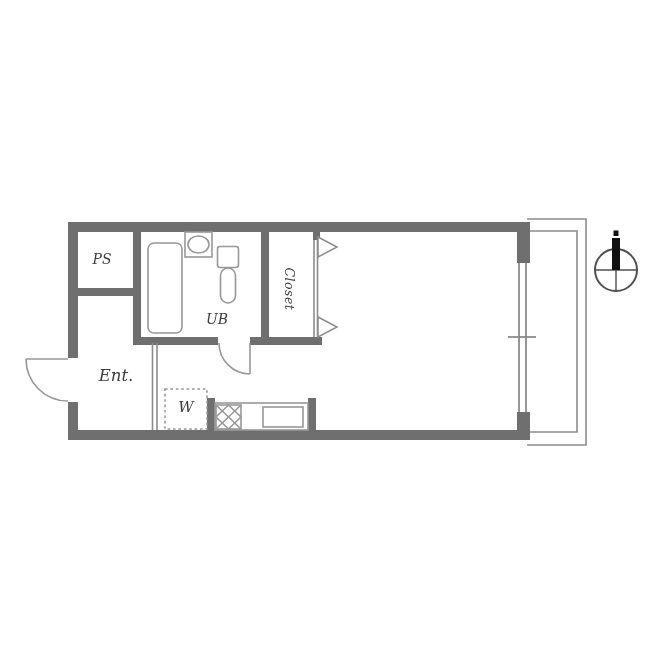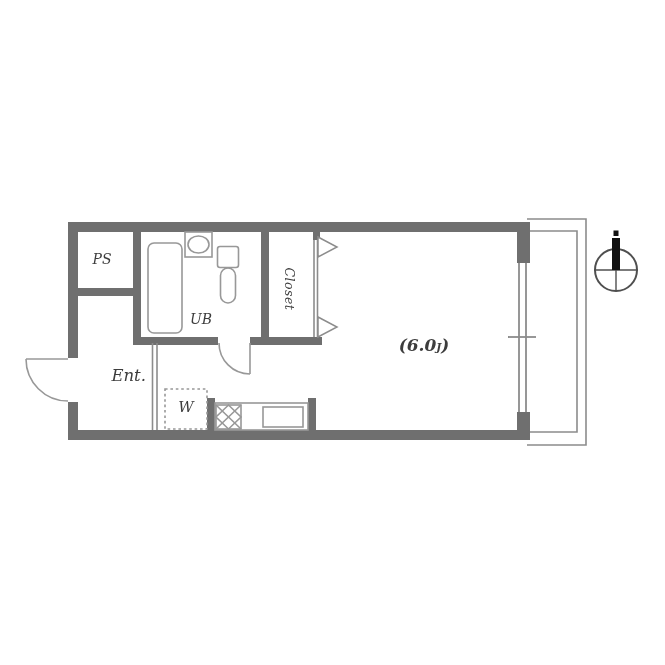--- a/index.html
+++ b/index.html
@@ -23,26 +23,26 @@
   .needle{fill:var(--compass_needle,#111);}
   .label{
     position:absolute;
     font-style:italic;
     color:var(--text,#3d3d3d);
     text-align:center;
     white-space:nowrap;
     line-height:1.1;
   }
   .lbl-ps{left:72px;top:252px;width:60px;font-size:14px;}
-  .lbl-ub{left:171px;top:312px;width:60px;font-size:14px;}
+  .lbl-ub{left:187px;top:312px;width:60px;font-size:14px;}
   .lbl-closet{left:259px;top:282px;width:60px;font-size:12.5px;transform:rotate(90deg);letter-spacing:.5px;}
   .lbl-bedroom{left:334px;top:308px;width:180px;font-size:21px;font-weight:bold;}
   .lbl-size{left:334px;top:336px;width:180px;font-size:17px;font-weight:bold;}
   .lbl-size .unit{font-size:0.62em;}
-  .lbl-ent{left:86px;top:367px;width:60px;font-size:16.5px;text-align:right;}
+  .lbl-ent{left:86px;top:367px;width:60px;font-size:16.5px;}
   .lbl-w{left:156px;top:399px;width:60px;font-size:15px;}
 </style>
 </head>
 <body>
 
 <div class="canvas">
 
   <svg width="665" height="665" viewBox="0 0 665 665">
 
     <g>
@@ -119,16 +119,15 @@
       <line class="compass-line" x1="594" y1="270" x2="638" y2="270"></line>
       <line class="compass-line" x1="616" y1="270" x2="616" y2="291"></line>
       <rect class="needle" x="612" y="238" width="8" height="32"></rect>
       <rect class="needle" x="613.5" y="230.5" width="5" height="5.5"></rect>
     </g>
   </svg>
 
   <div class="label lbl-ps">PS</div>
   <div class="label lbl-ub">UB</div>
   <div class="label lbl-closet">Closet</div>
-  <div class="label lbl-size"><span>(6.0</span><span class="unit">J</span><span>)</span></div>
   <div class="label lbl-ent">Ent.</div>
   <div class="label lbl-w">W</div>
 </div>
 
 </body></html>

